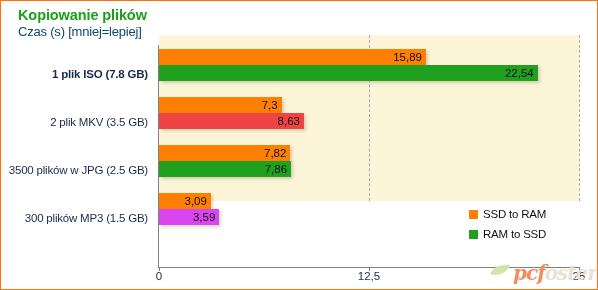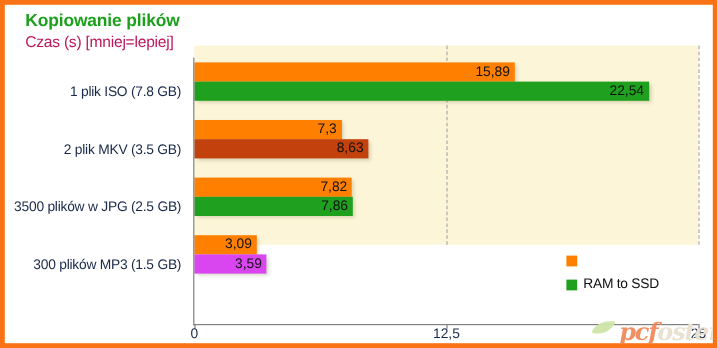--- a/index.html
+++ b/index.html
@@ -8,21 +8,21 @@
     background: #ffffff;
   }
   body {
     font-family: "Liberation Sans", sans-serif;
   }
   #chart-root {
     position: relative;
     width: 598px;
     height: 290px;
     background: #ffffff;
-    border: 4px solid #f97316;
+    border: 1px solid #f97316;
     box-sizing: border-box;
     overflow: hidden;
   }
 
   
   #chart-title {
     position: absolute;
     left: 17px;
     top: 6px;
     font-size: 14.5px;
@@ -30,21 +30,21 @@
     color: #1ca01c;
     letter-spacing: -0.1px;
     white-space: nowrap;
   }
   #chart-subtitle {
     position: absolute;
     left: 17px;
     top: 23px;
     font-size: 13px;
     font-weight: normal;
-    color: #be185d;
+    color: #0c4a6e;
     letter-spacing: -0.2px;
     white-space: nowrap;
   }
 
   
   #plot-area {
     position: absolute;
     left: 158px;
     top: 34px;
     width: 420px;
@@ -192,21 +192,21 @@
     <div id="bars-layer">
         <div class="bar orange" style="left: 0px; top: 14px; width: 266.952px; background: rgb(255, 128, 0);">
           <span class="bar-value">15,89</span>
         </div>
         <div class="bar green" style="left: 0px; top: 30px; width: 378.672px; background: rgb(31, 160, 31);">
           <span class="bar-value">22,54</span>
         </div>
         <div class="bar orange" style="left: 0px; top: 62px; width: 122.64px; background: rgb(255, 128, 0);">
           <span class="bar-value">7,3</span>
         </div>
-        <div class="bar green" style="left: 0px; top: 78px; width: 144.984px; background: #c2410c;">
+        <div class="bar green" style="left: 0px; top: 78px; width: 144.984px; background: #ef4444;">
           <span class="bar-value">8,63</span>
         </div>
         <div class="bar orange" style="left: 0px; top: 110px; width: 131.376px; background: rgb(255, 128, 0);">
           <span class="bar-value">7,82</span>
         </div>
         <div class="bar green" style="left: 0px; top: 126px; width: 132.048px; background: rgb(31, 160, 31); text-decoration: underline;">
           <span class="bar-value">7,86</span>
         </div>
         <div class="bar orange" style="left: 0px; top: 158px; width: 51.912px; background: rgb(255, 128, 0);">
           <span class="bar-value">3,09</span>
@@ -214,38 +214,39 @@
         <div class="bar green" style="left: 0px; top: 174px; width: 60.312px; background: #d946ef;">
           <span class="bar-value">3,59</span>
         </div>
       </div>
   </div>
 
   <div id="axis-line-y"></div>
   <div id="axis-line-x"></div>
 
   <div id="cat-label-col">
-      <div class="cat-label" style="top: 67px;">1 plik ISO (7.8 GB)</div>
+      <div class="cat-label" style="top: 67px; font-weight: bold;">1 plik ISO (7.8 GB)</div>
       <div class="cat-label" style="top: 115px;">2 plik MKV (3.5 GB)</div>
       <div class="cat-label" style="top: 163px;">3500 plików w JPG (2.5 GB)</div>
       <div class="cat-label" style="top: 211px;">300 plików MP3 (1.5 GB)</div>
     </div>
 
   <div id="xticks-layer">
       <div class="xtick-mark" style="left: 158px;"></div>
       <div class="xtick" style="left: 158px;">0</div>
       <div class="xtick-mark" style="left: 368px;"></div>
       <div class="xtick" style="left: 368px;">12,5</div>
       <div class="xtick-mark" style="left: 578px;"></div>
       <div class="xtick" style="left: 578px;">25</div>
     </div>
 
   <div id="legend">
       <div class="legend-row">
         <span class="legend-swatch" style="background: rgb(255, 128, 0);"></span>
+        <span class="legend-label">SSD to RAM</span>
       </div>
       <div class="legend-row">
         <span class="legend-swatch" style="background: rgb(31, 160, 31);"></span>
         <span class="legend-label">RAM to SSD</span>
       </div>
     </div>
 
   <div id="watermark">
     <span id="watermark-leaf">
       <svg width="22" height="14" viewBox="0 0 22 14" aria-hidden="true">

